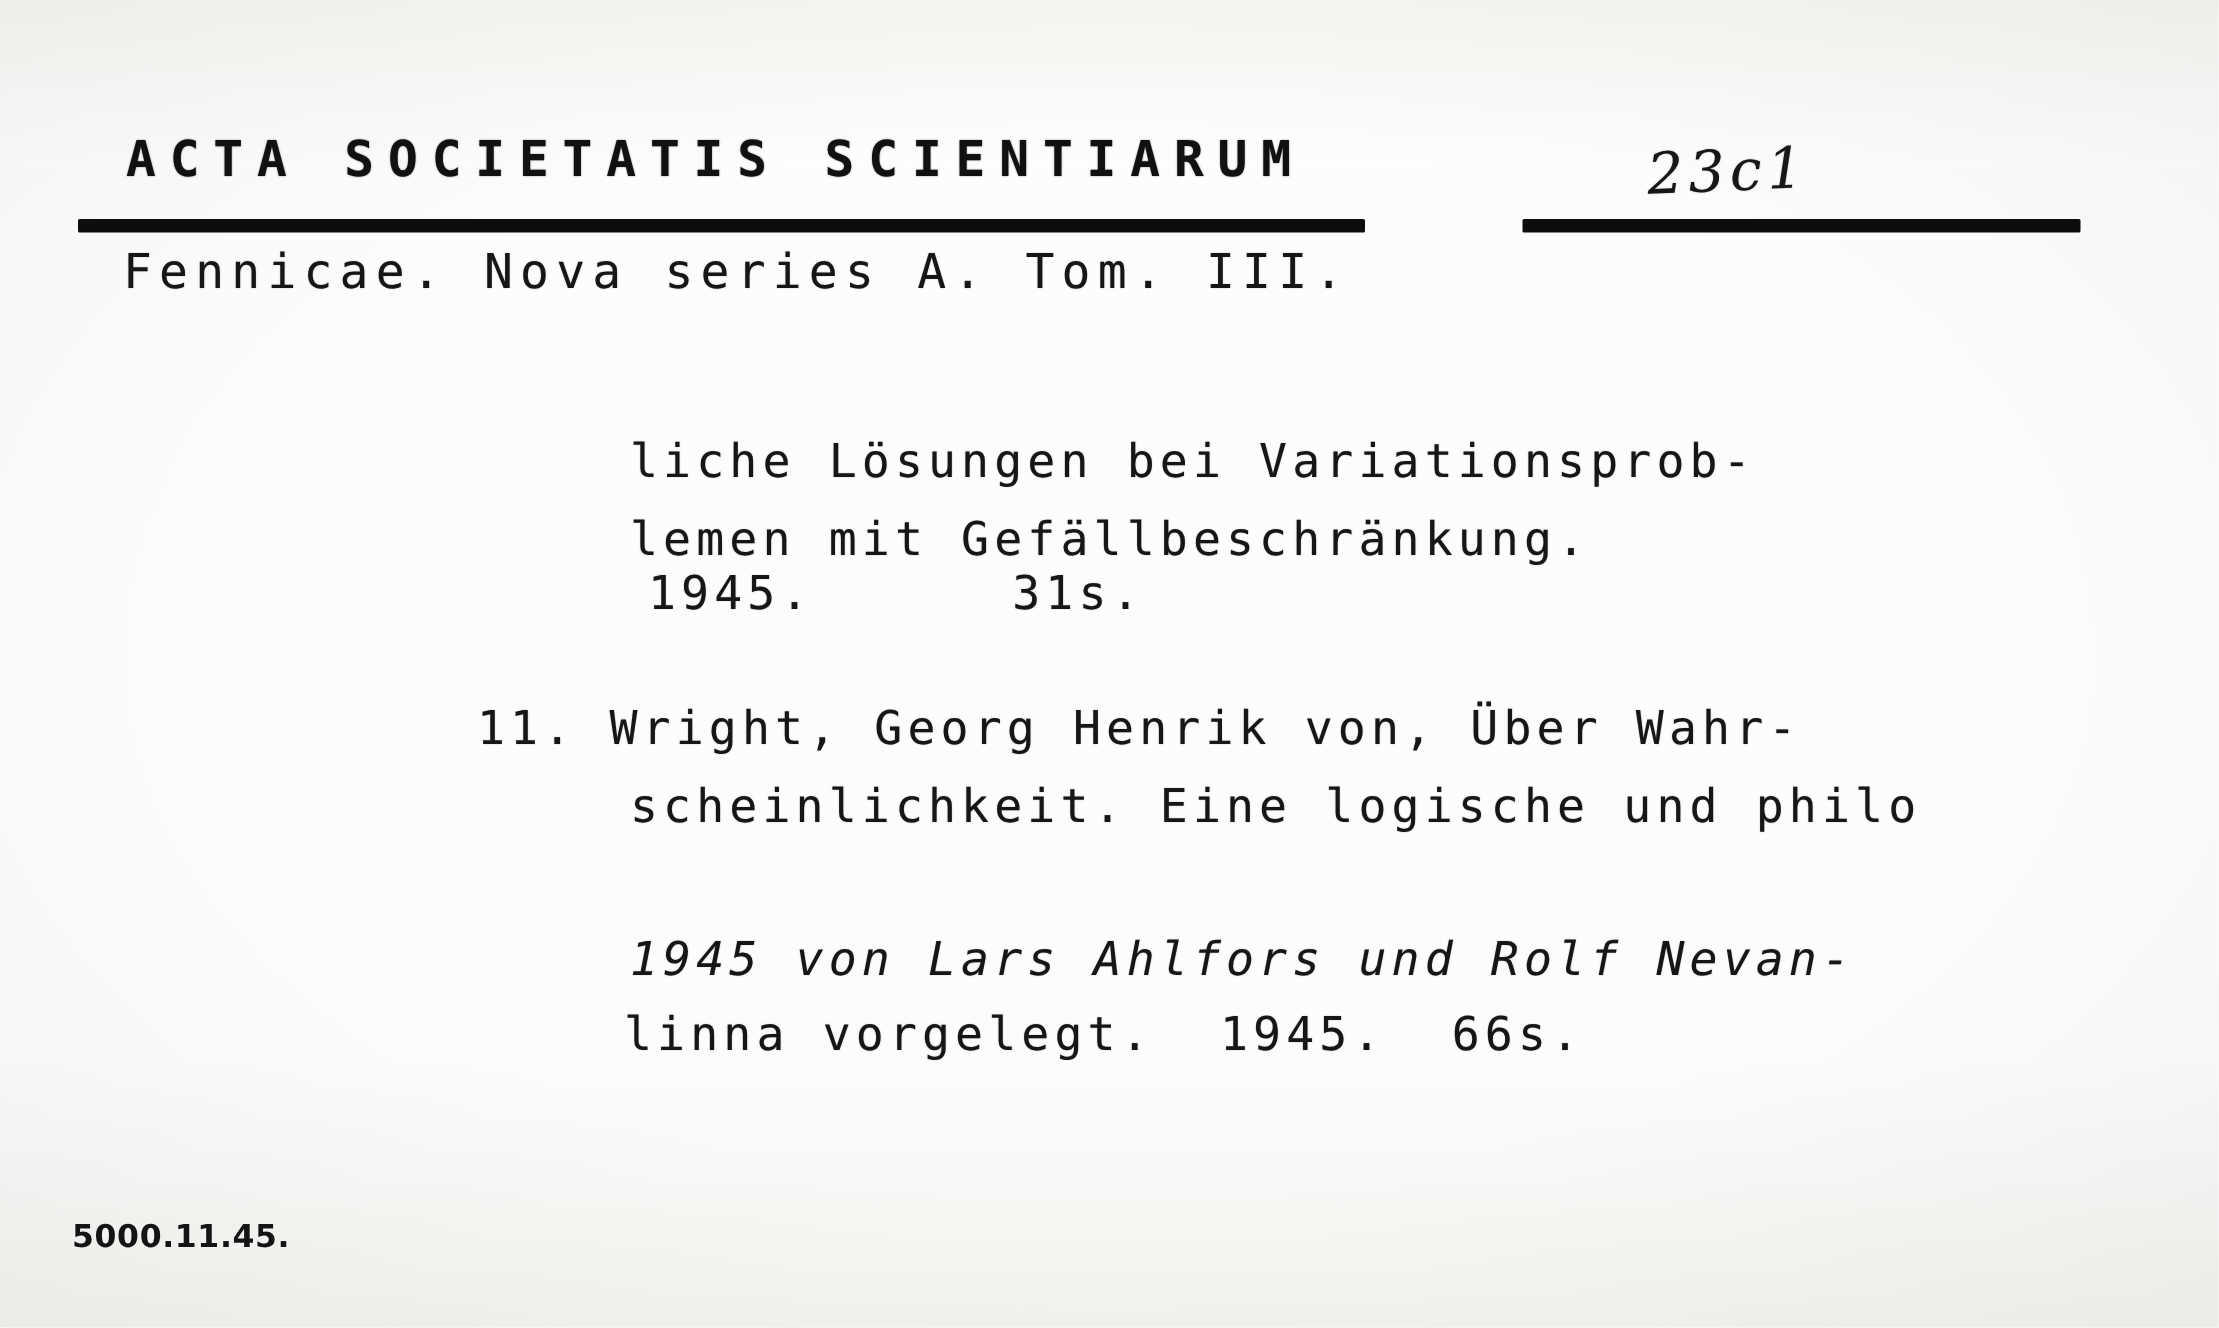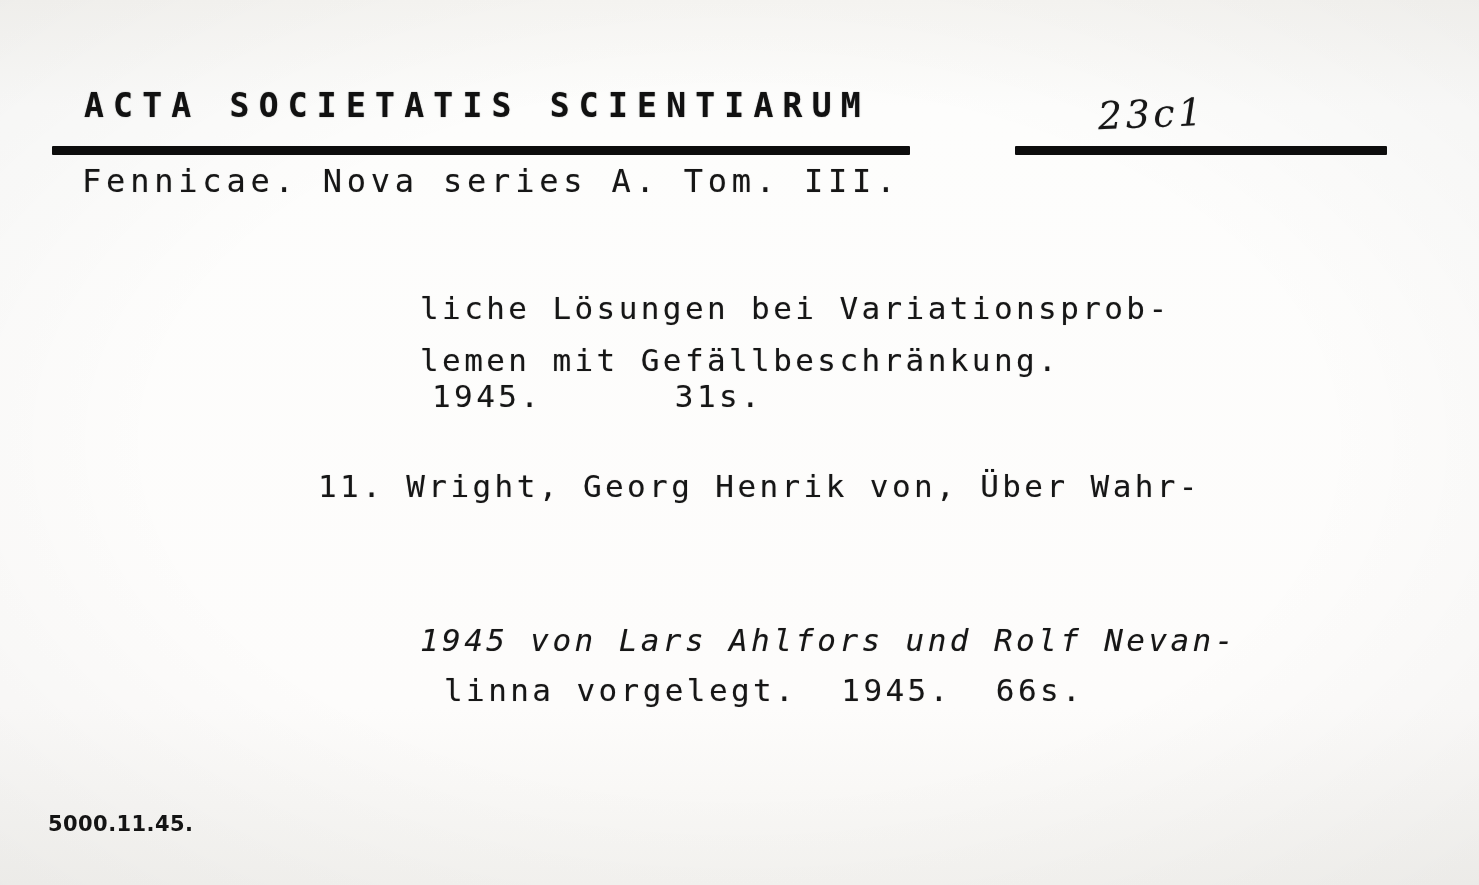--- a/index.html
+++ b/index.html
@@ -93,21 +93,21 @@
   #e10-l1 { left: 178px; top: 238px; }
   #e10-l2 { left: 420px; top: 290px; }
   #e10-l3 { left: 420px; top: 342px; }
   #e10-l4 { left: 420px; top: 378px; margin-left: 12px; }
 
   
   #e11-l1 { left: 318px; top: 468px; }
   #e11-l2 { left: 420px; top: 520px; }
   #e11-l3 { left: 420px; top: 572px; }
   #e11-l4 { left: 420px; top: 622px; font-style: italic; }
-  #e11-l5 { left: 444px; top: 672px; text-align: right; }
+  #e11-l5 { left: 416px; top: 672px; text-align: right; }
 
   
   #accession {
     position: absolute;
     left: 48px;
     top: 812px;
     font-family: "DejaVu Sans", sans-serif;
     font-weight: 700;
     font-size: 21px;
     letter-spacing: 0.02em;
@@ -126,18 +126,19 @@
   <div class="rule" id="rule-left"></div>
   <div class="rule" id="rule-right"></div>
 
   <div class="typed" id="header-sub">Fennicae. Nova series A. Tom. III.</div>
 
   <div class="typed entry-line" id="e10-l3">lemen mit Gefällbeschränkung.</div>
   <div class="typed entry-line" id="e10-l2">liche Lösungen bei Variationsprob-</div>
   <div class="typed entry-line" id="e10-l4">1945.      31s.</div>
 
   <div class="typed entry-line" id="e11-l1">11. Wright, Georg Henrik von, Über Wahr-</div>
+  <div class="typed entry-line" id="e11-l2">scheinlichkeit. Eine logische und philo</div>
   <div class="typed entry-line" id="e11-l4">1945 von Lars Ahlfors und Rolf Nevan-</div>
   <div class="typed entry-line" id="e11-l5">linna vorgelegt.  1945.  66s.</div>
 
   <div id="accession">5000.11.45.</div>
 
 </div>
 
 </body></html>

